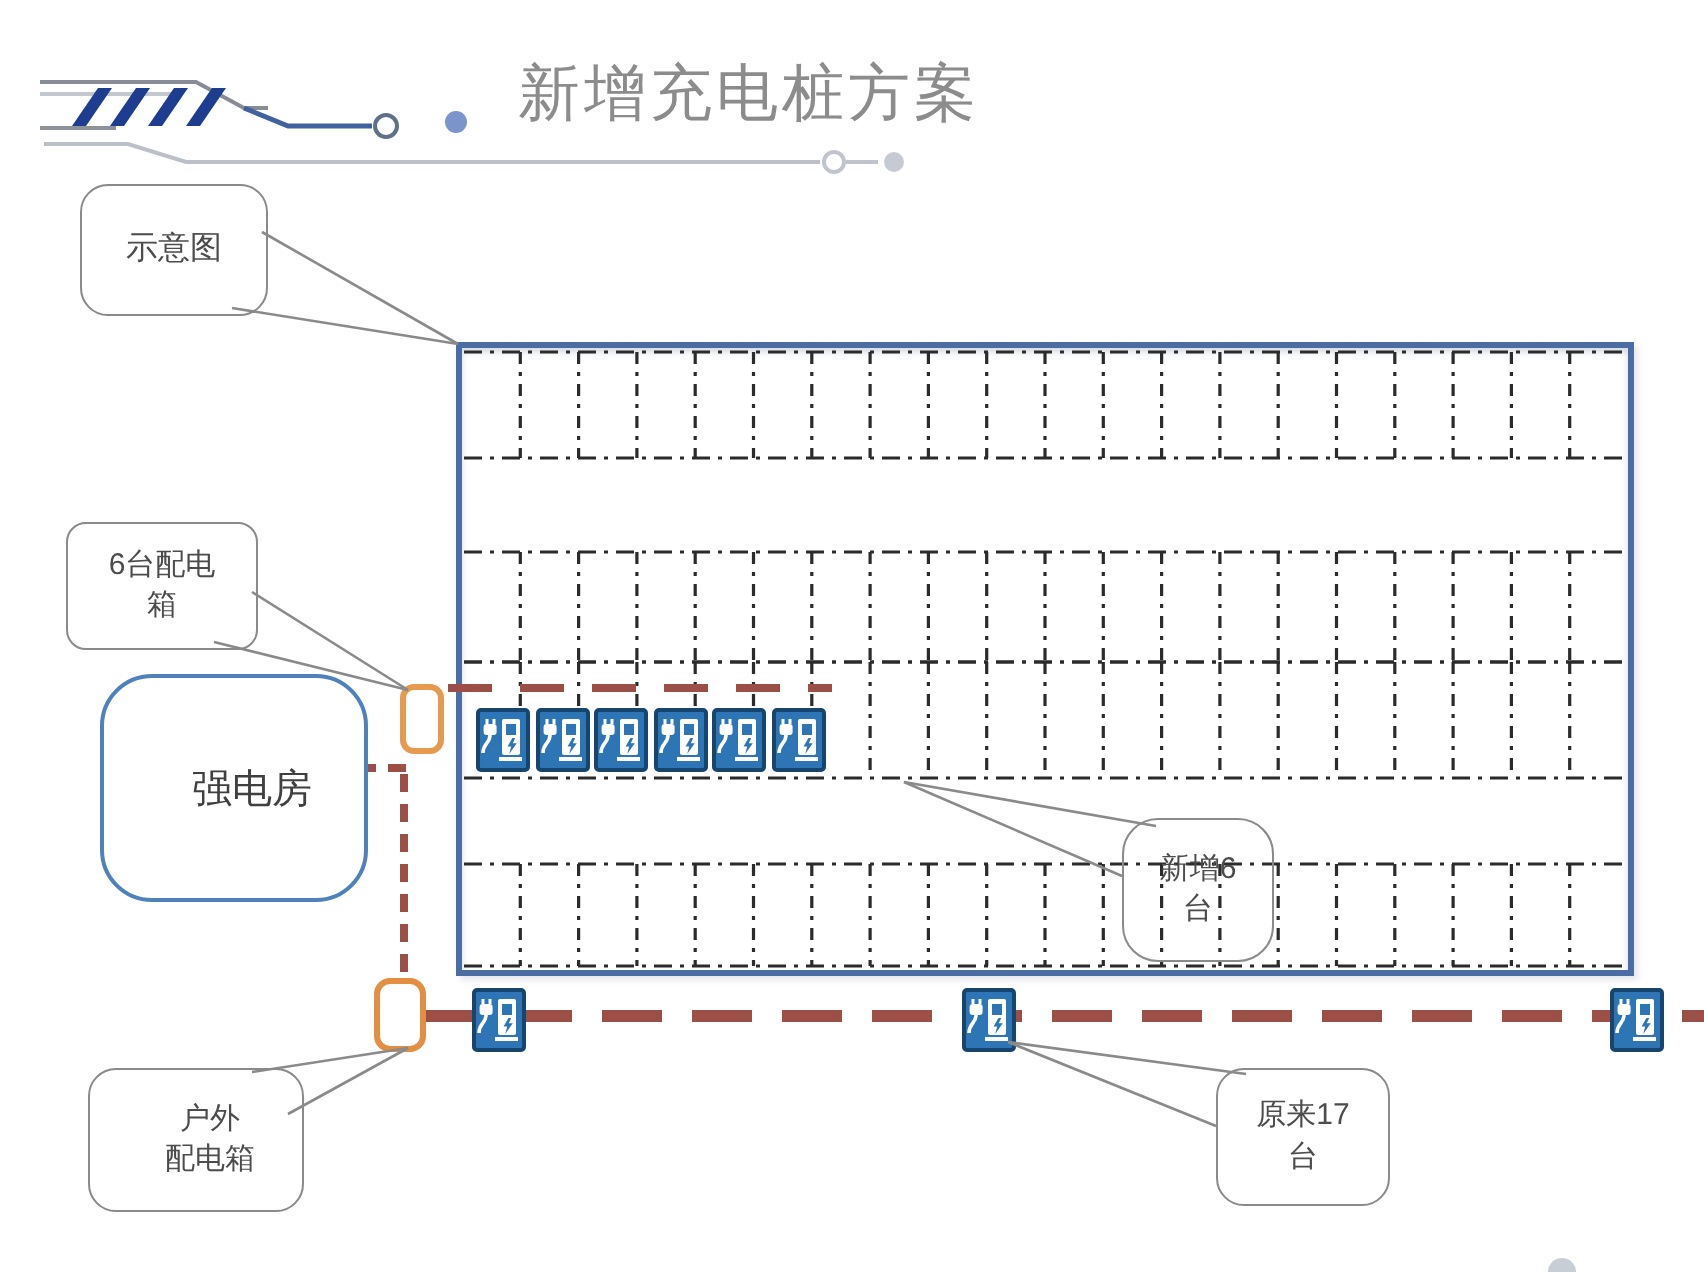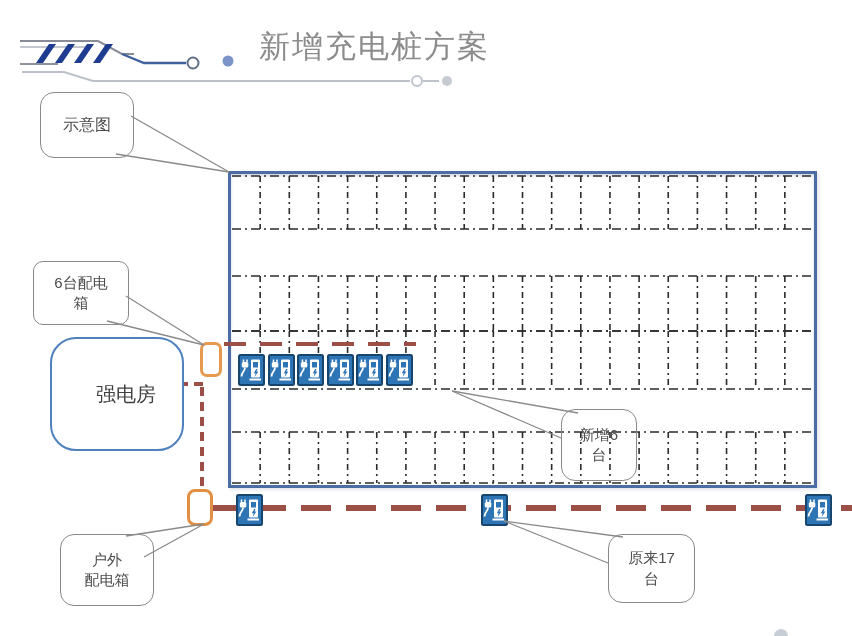--- a/index.html
+++ b/index.html
@@ -13,23 +13,23 @@
     color:var(--title-gray,#8c8c8c);white-space:nowrap;margin-left:20px;
   }
   
   .bubble{
     position:absolute;border:1.4px solid #8a8a8a;border-radius:14px;background:#fff;
     color:#4c4c4c;display:flex;flex-direction:column;align-items:center;justify-content:center;
     text-align:center;font-size:15px;line-height:1.35;z-index:30;
   }
   #b-schematic{left:40px;top:92px;width:92px;height:64px;font-size:16px;font-family:Liberation Serif, serif;}
   #b-dist6{left:33px;top:261px;width:94px;height:62px;border-radius:10px;}
-  #b-new6{left:561px;top:409px;width:74px;height:70px;background:transparent;}
+  #b-new6{left:561px;top:409px;width:74px;height:70px;background:transparent;border-radius:18px;}
   #b-orig17{left:608px;top:534px;width:85px;height:67px;}
-  #b-outdoor{left:60px;top:534px;width:92px;height:70px;}
+  #b-outdoor{left:44px;top:534px;width:92px;height:70px;padding-left:14px;}
   
   #power-room{
     position:absolute;left:50px;top:337px;width:112px;height:110px;background:#fff;
     border:2.6px solid var(--accent-blue,#4f81bd);border-radius:26px;display:flex;
     align-items:center;justify-content:center;font-size:20px;color:#404040;z-index:25;padding-left:18px;
   }
   
   #lot{
     position:absolute;left:228px;top:171px;width:583px;height:311px;
     border:3px solid var(--lot-border,#4c6da3);background:#fff;z-index:5;

